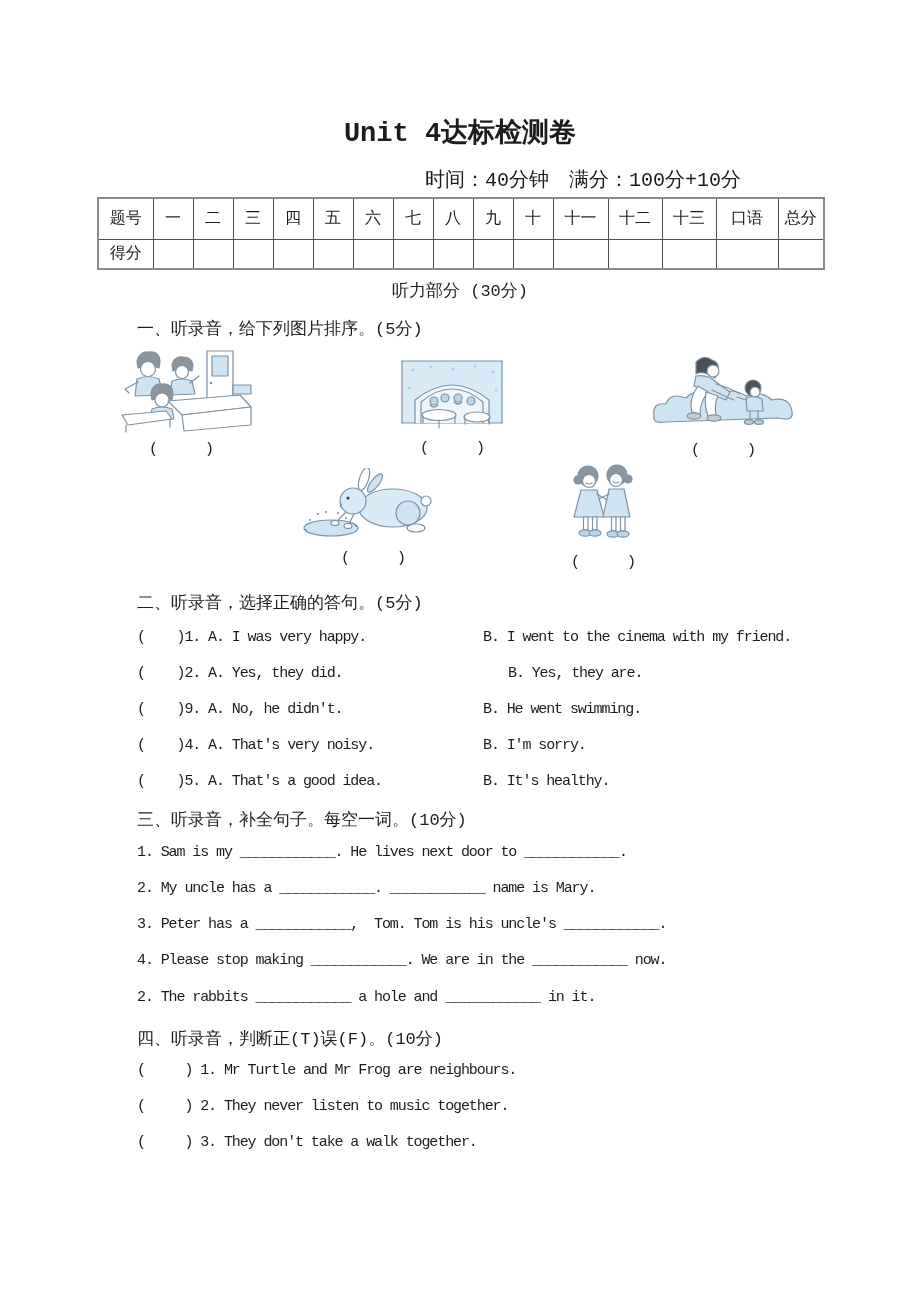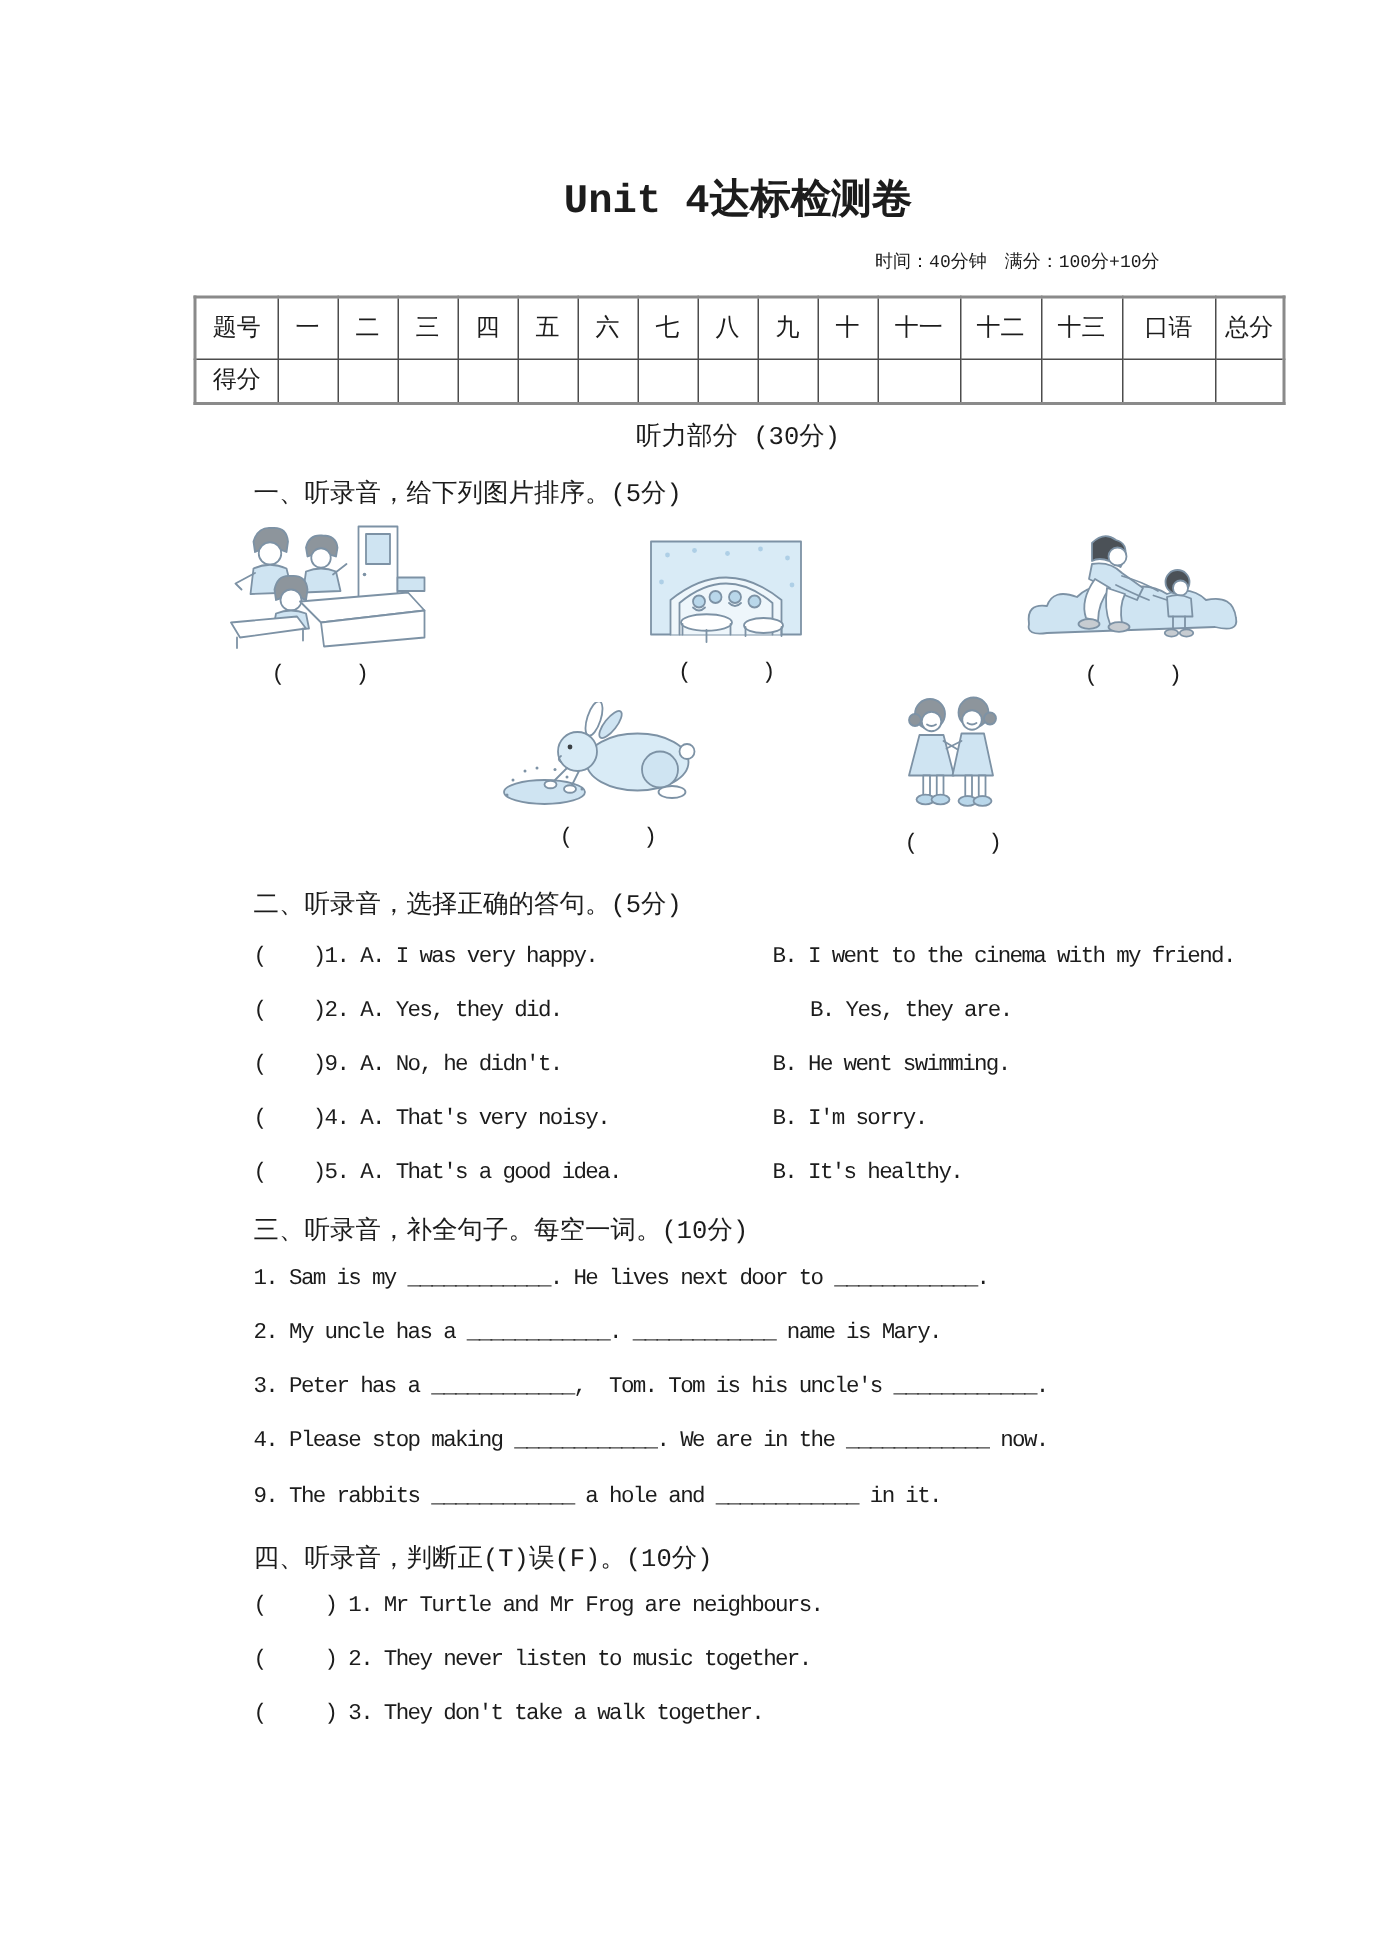--- a/index.html
+++ b/index.html
@@ -1,25 +1,25 @@
 <!DOCTYPE html>
 <html><head>
 <meta charset="utf-8">
 <style>
   * { margin:0; padding:0; box-sizing:border-box; }
   html,body { background:#ffffff; }
   .page {
     position:relative; width:868px; height:1302px; background:#fff;
     font-family:"Liberation Mono","DejaVu Sans Mono",monospace;
-    color:#1c1c1c; overflow:hidden;margin-left:32px;
+    color:#1c1c1c; overflow:hidden;
   }
   .abs { position:absolute; white-space:pre; }
   .center { left:0; width:920px; text-align:center; }
   .exam-title { font-size:27px; font-weight:bold; }
-  .meta { font-size:12px;text-align:right; }
+  .meta { font-size:20px;text-align:right; }
   .cn { font-size:17px; }
   .en { font-size:15px; letter-spacing:-1.1px; }
 
   table.score {
     position:absolute; top:197px; left:97px; width:726px;
     border-collapse:collapse; table-layout:fixed;
     border:2px solid #8a8a8a;
     padding-left:44px;
   }
   table.score td {
@@ -239,20 +239,20 @@
   <div class="abs en" style="top:737px; left:137px;">(    )4. A. That's very noisy.</div>
   <div class="abs en" style="top:737px; left:483px;">B. I'm sorry.</div>
   <div class="abs en" style="top:773px; left:137px;">(    )5. A. That's a good idea.</div>
   <div class="abs en" style="top:773px; left:483px;">B. It's healthy.</div>
 
   <div class="abs cn" style="top:808px; left:137px;">三、听录音，补全句子。每空一词。(10分)</div>
   <div class="abs en" style="top:844px; left:137px;">1. Sam is my ____________. He lives next door to ____________.</div>
   <div class="abs en" style="top:880px; left:137px;">2. My uncle has a ____________. ____________ name is Mary.</div>
   <div class="abs en" style="top:916px; left:137px;">3. Peter has a ____________,  Tom. Tom is his uncle's ____________.</div>
   <div class="abs en" style="top:952px; left:137px;">4. Please stop making ____________. We are in the ____________ now.</div>
-  <div class="abs en" style="top:989px; left:137px;">9. The rabbits ____________ a hole and ____________ in it.</div>
+  <div class="abs en" style="top:989px; left:137px;">2. The rabbits ____________ a hole and ____________ in it.</div>
 
   <div class="abs cn" style="top:1027px; left:137px;">四、听录音，判断正(T)误(F)。(10分)</div>
   <div class="abs en" style="top:1062px; left:137px;">(     ) 1. Mr Turtle and Mr Frog are neighbours.</div>
   <div class="abs en" style="top:1098px; left:137px;">(     ) 2. They never listen to music together.</div>
   <div class="abs en" style="top:1134px; left:137px;">(     ) 3. They don't take a walk together.</div>
 
 </div>
 
 </body></html>

